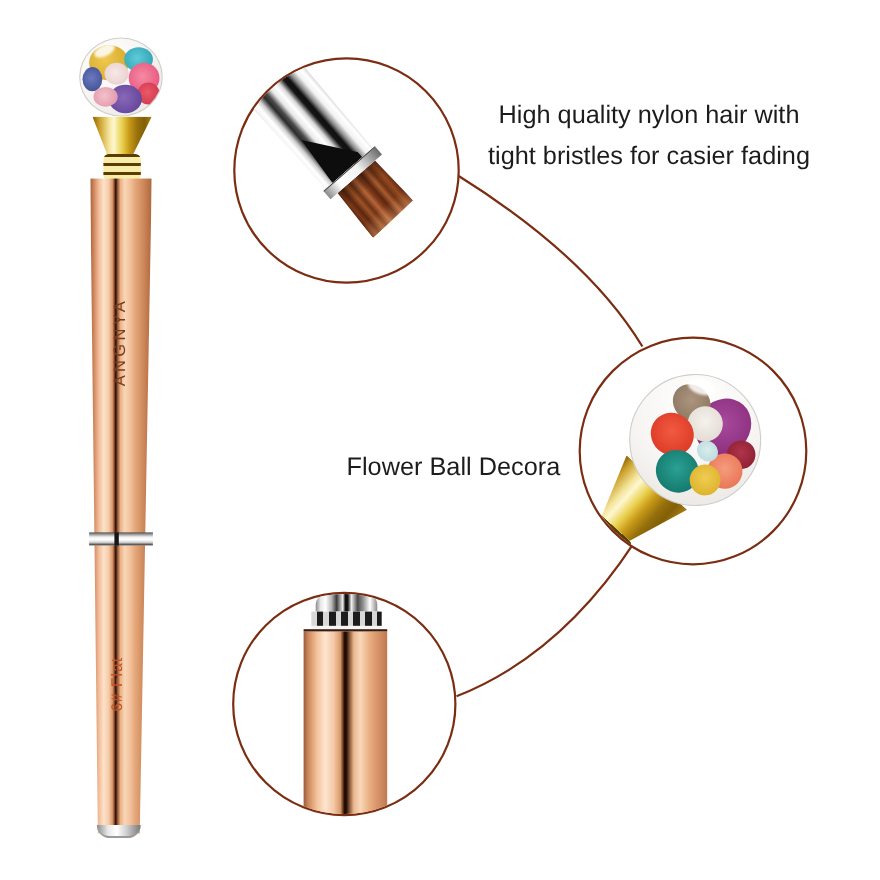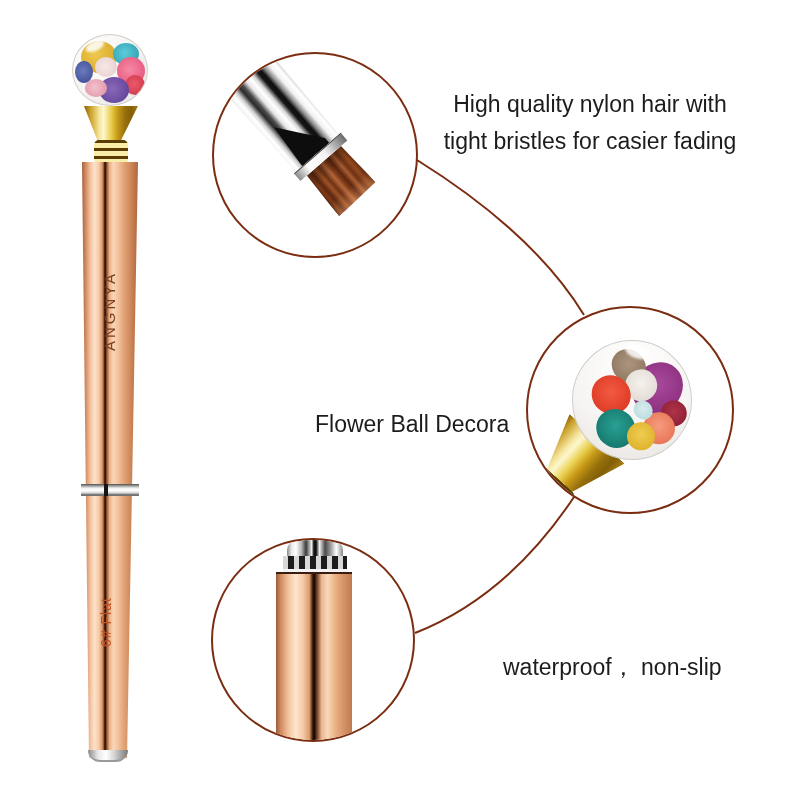--- a/index.html
+++ b/index.html
@@ -164,16 +164,15 @@
   <div class="anno" id="anno-nylon">
     <div>High quality nylon hair with</div>
     <div>tight bristles for casier fading</div>
   </div>
 
   <div class="anno" id="anno-flower">
     <div>Flower Ball Decora</div>
   </div>
 
   <div class="anno" id="anno-comfort">
-    <div>waterproof， non-slip</div>
   </div>
 
 </div>
 
 </body></html>

